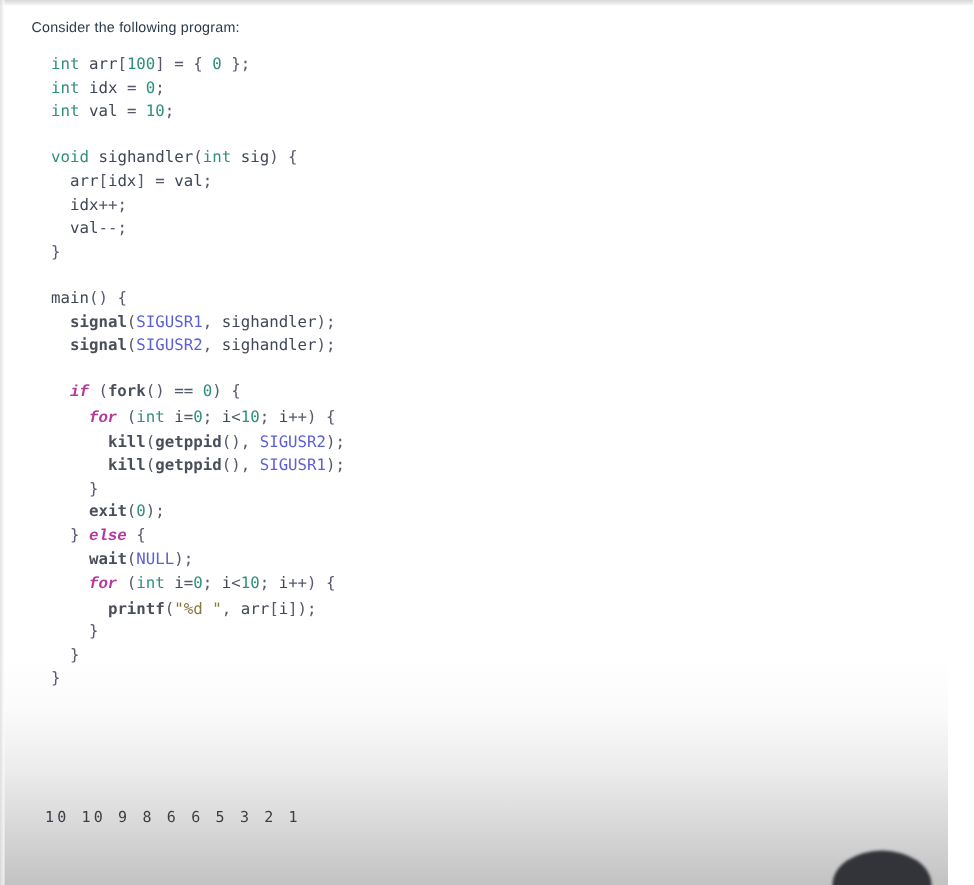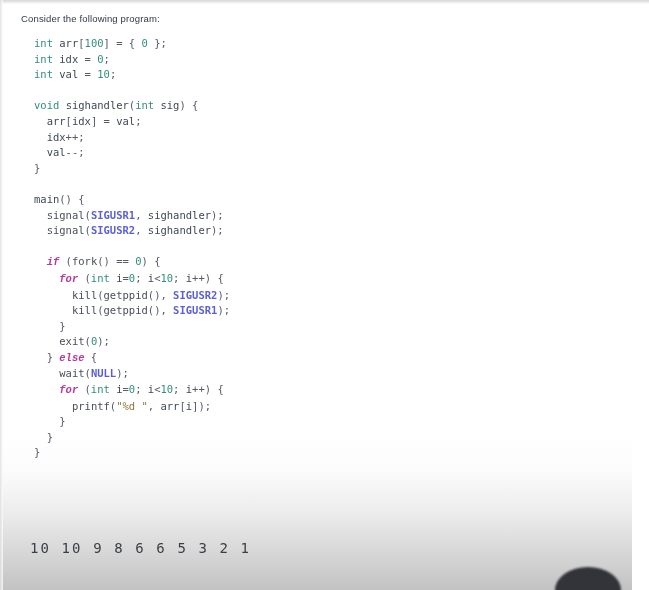--- a/index.html
+++ b/index.html
@@ -52,21 +52,21 @@
   }
   #intro-line { top: 13px; }
   #occasionally-line { top: 521px; }
   #explain-line { top: 569px; }
 
   #output-line {
     position: absolute;
     left: 30px;
     top: 540px;
     font-family: "DejaVu Sans Mono", monospace;
-    font-size: 14px;
+    font-size: 10px;
     color: #3a3f46;
     letter-spacing: 2.1px;
     white-space: nowrap;
   }
 
   #code-block {
     position: absolute;
     left: 34px;
     top: 36px;
     width: 400px;
@@ -76,22 +76,22 @@
     white-space: pre;
     color: #3b4048;
   }
   .code-line {
     white-space: pre;
     min-height: 15.6px;
   }
   .tok-type      { color: #2f8f7d; text-align: center; }
   .tok-ident     { color: #3f4757; }
   .tok-num       { color: #2f8f7d; }
-  .tok-const     { color: #5b5fd6; font-weight: bold; }
-  .tok-fn        { color: #4a4f5c; }
+  .tok-const     { color: #5b5fd6; font-weight: normal; }
+  .tok-fn        { color: #4a4f5c; font-weight: bold; }
   .tok-punc      { color: #55596a; }
   .tok-str       { color: #8a7640; }
   .tok-kw        { color: #b5399b; font-style: italic; font-family: Liberation Mono, monospace; font-weight: bold; }
   .tok-plain     { color: #41464f; }
 
   #dark-blob {
     position: absolute;
     left: 555px;
     top: 567px;
     width: 66px;

